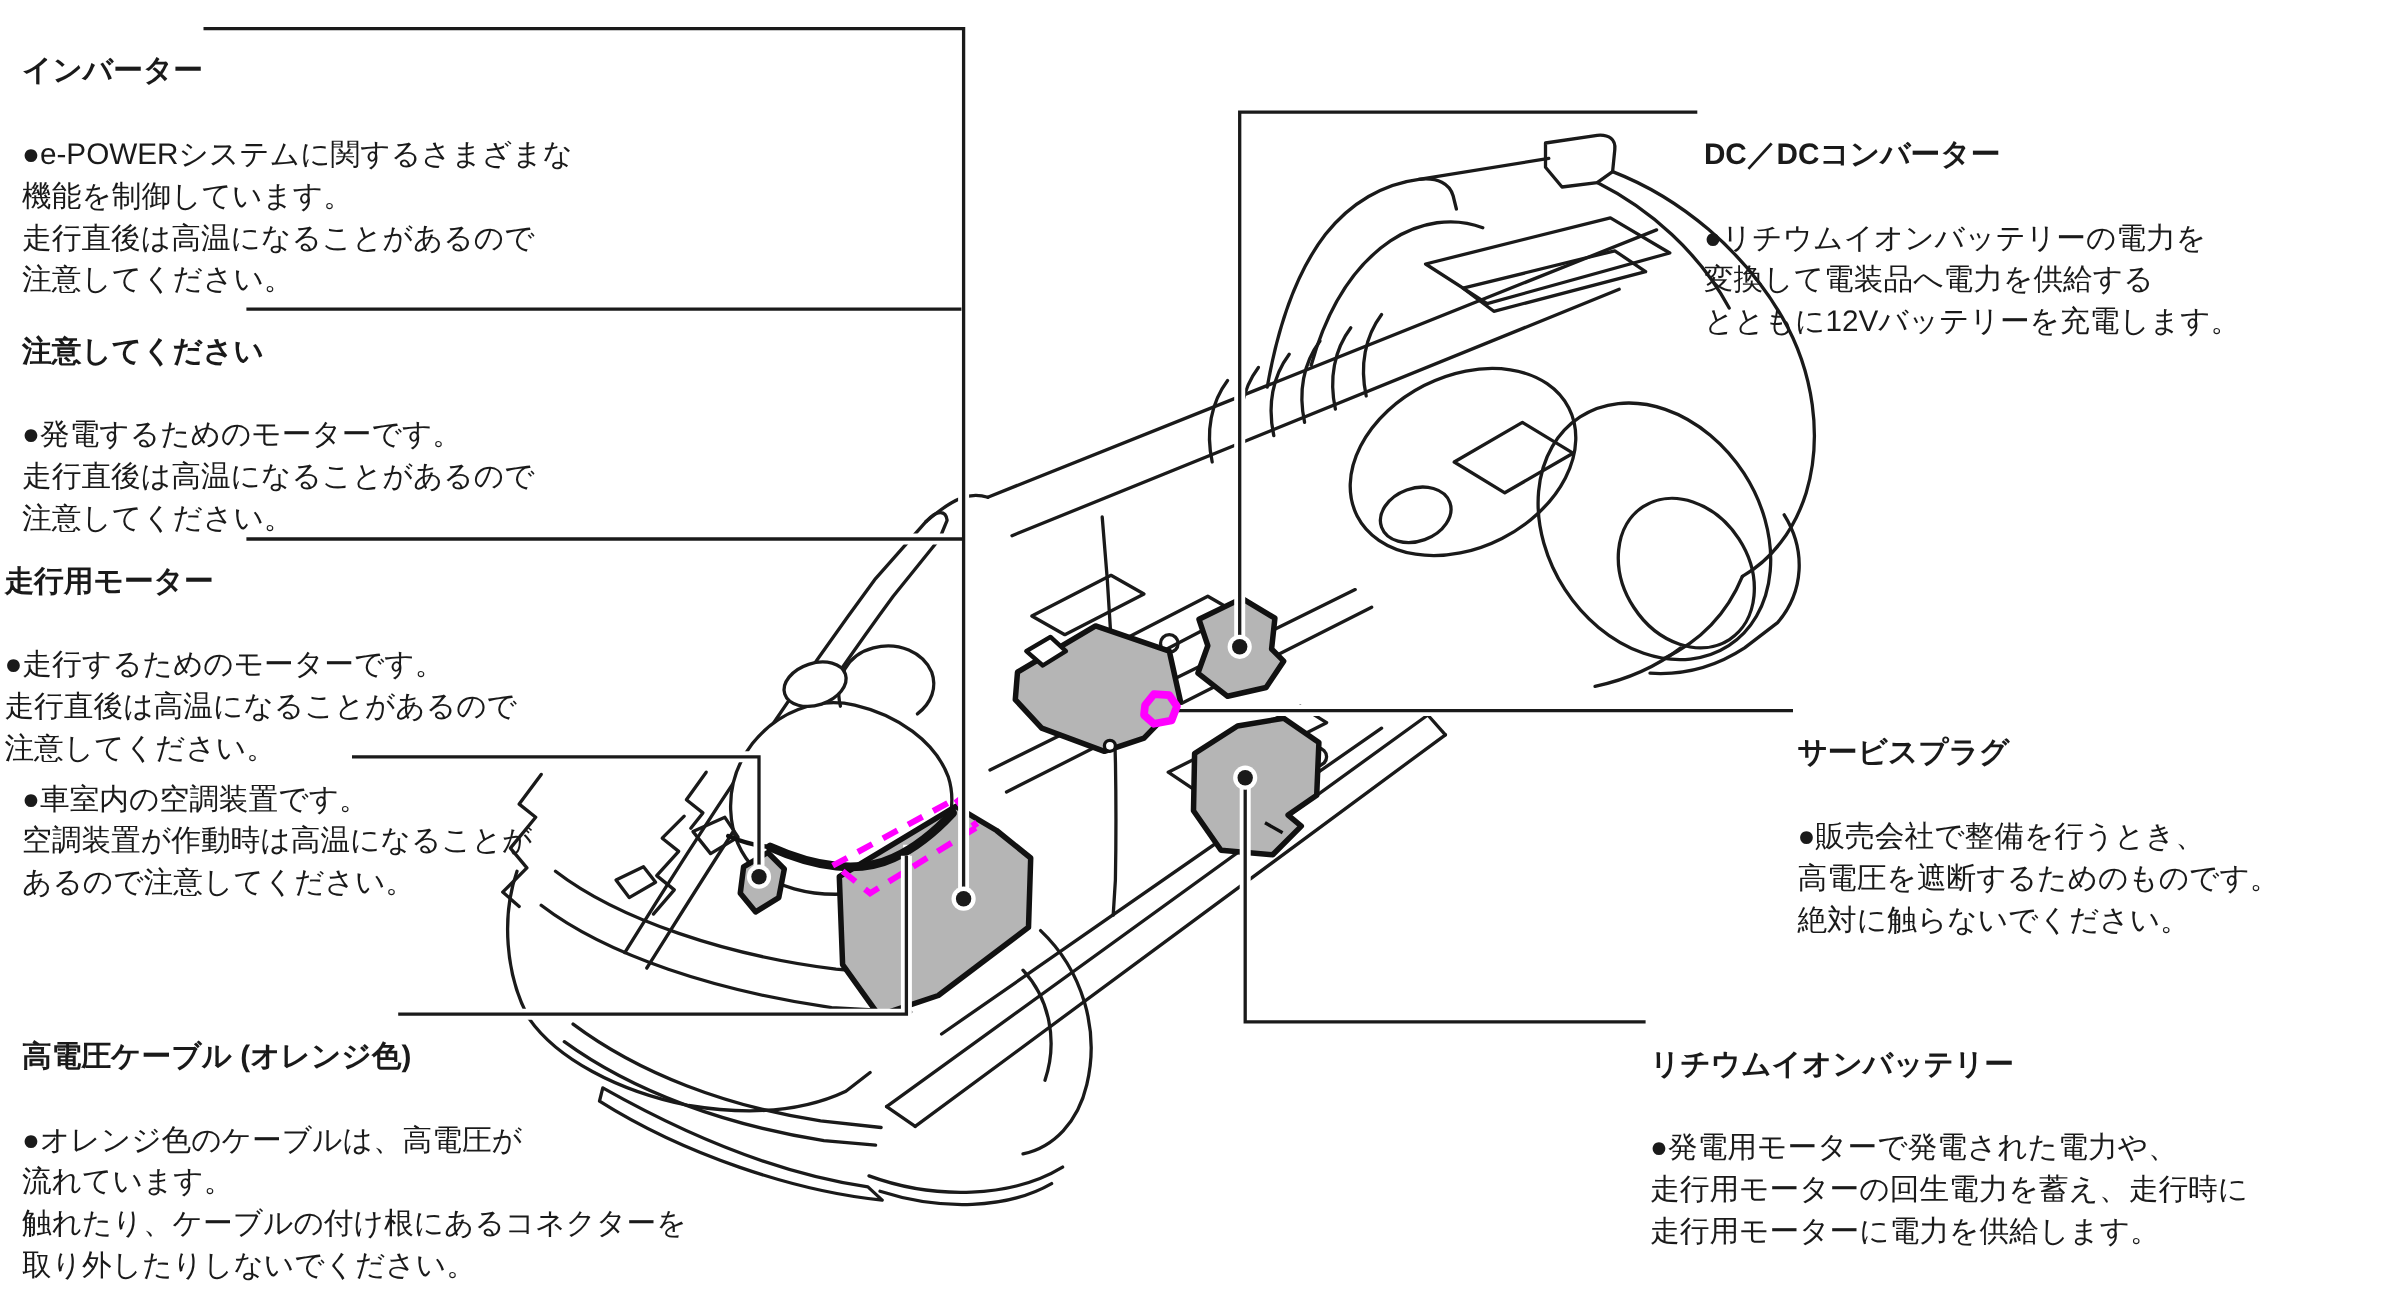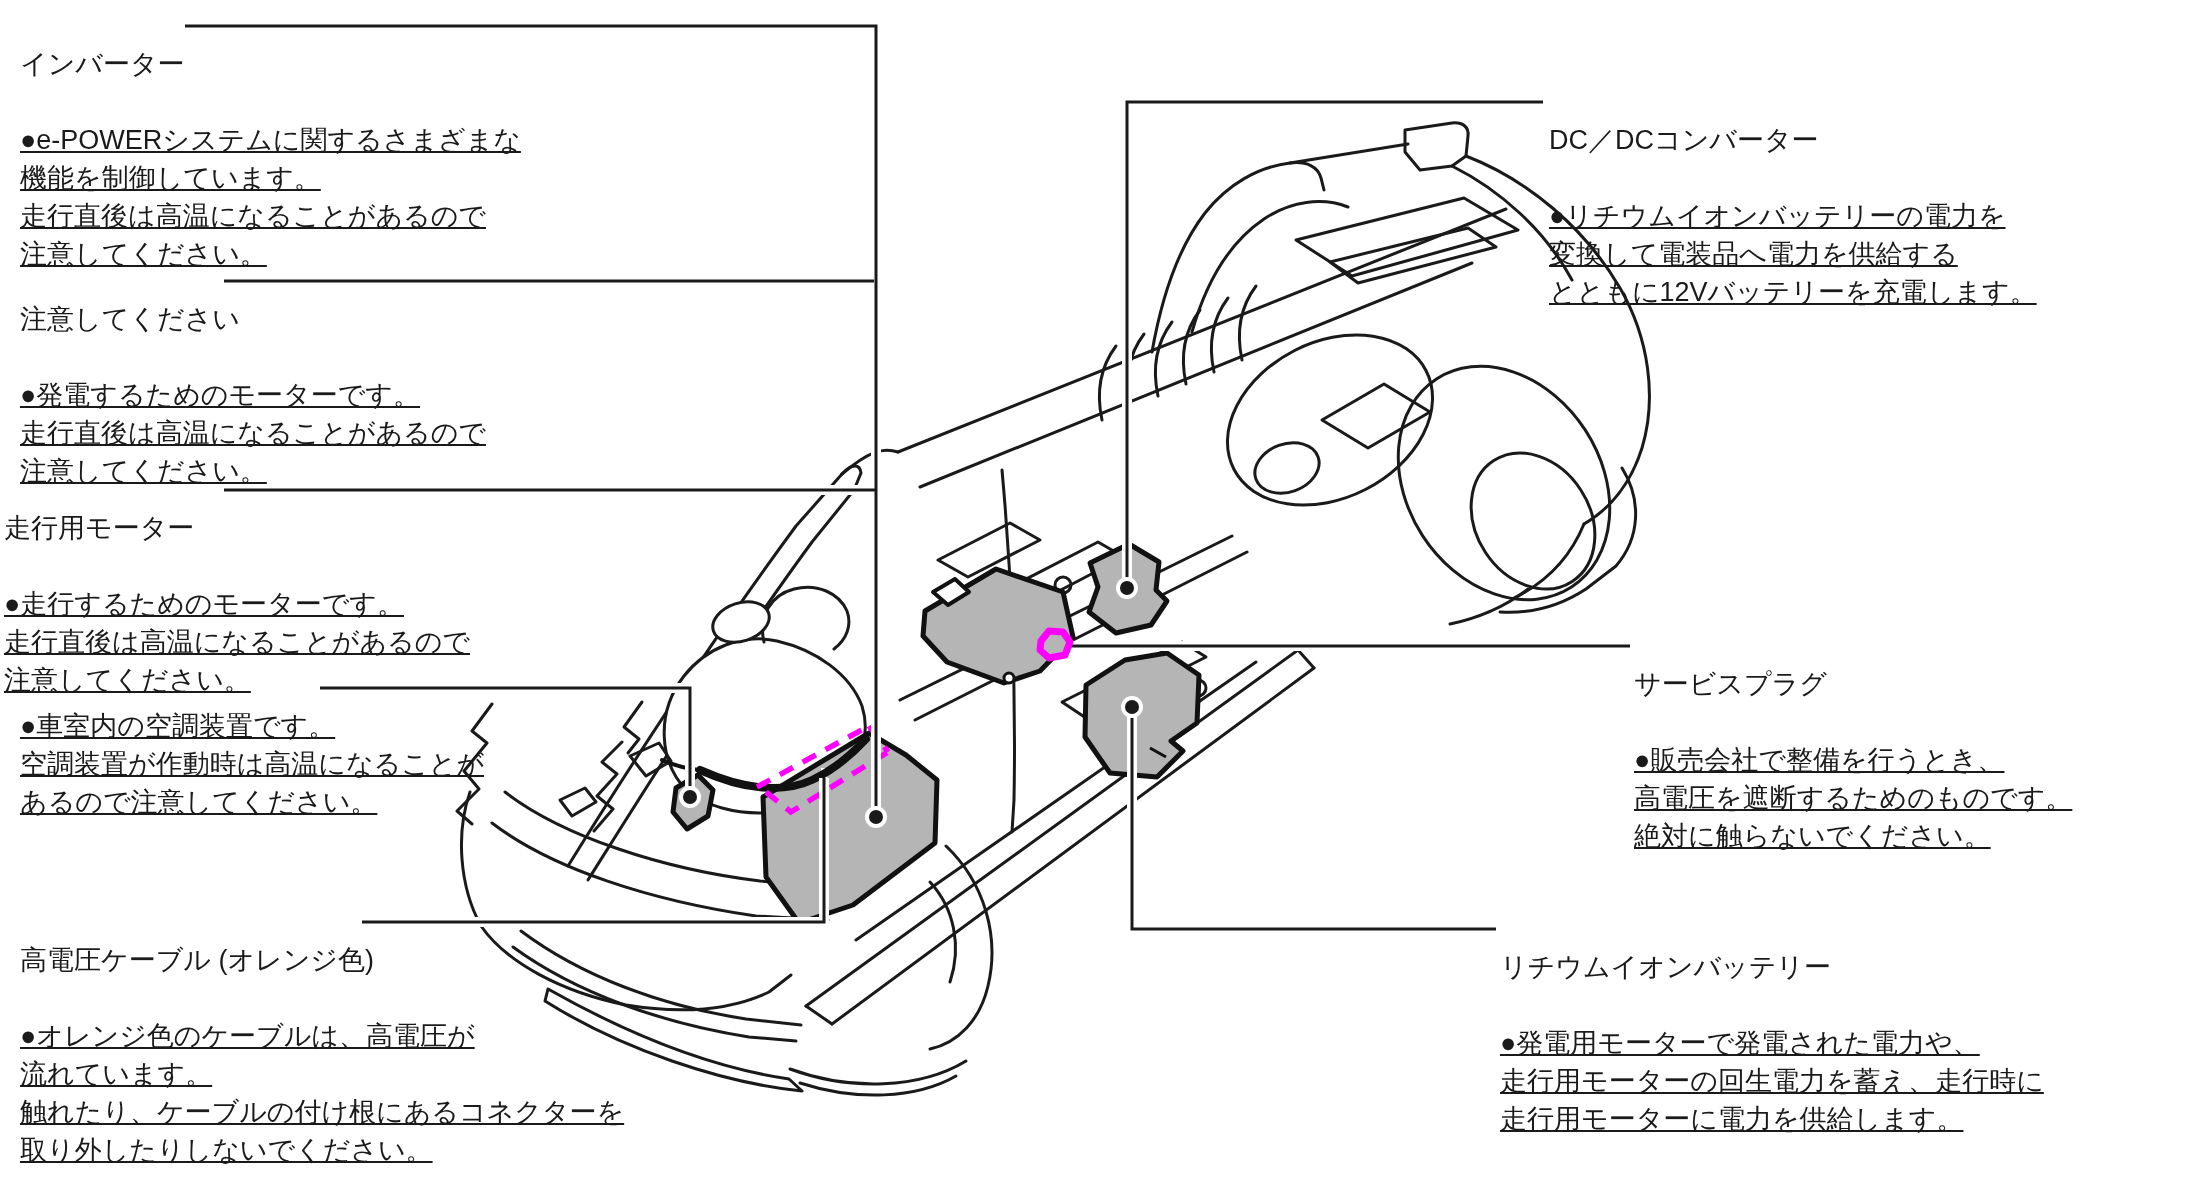--- a/index.html
+++ b/index.html
@@ -17,22 +17,22 @@
     color:var(--line);
   }
   .stage svg{position:absolute;left:0;top:0;}
   .callout{
     position:absolute;
     font-size:27px;
     line-height:38px;
     white-space:pre-line;
     width:max-content;
   }
-  .callout .title{font-weight:400;}
-  .callout .body{font-weight:400;text-decoration:underline;}
+  .callout .title{font-weight:700;}
+  .callout .body{font-weight:400;}
   
   #co-inverter{left:20px;top:7px;}
   #co-generator{left:20px;top:262px;}
   #co-traction{left:4px;top:471px;}
   #co-ac{left:20px;top:669px;}
   #co-hv{left:20px;top:903px;}
   #co-dcdc{left:1549px;top:83px;}
   #co-svc{left:1634px;top:627px;}
   #co-li{left:1500px;top:910px;}
 </style>

